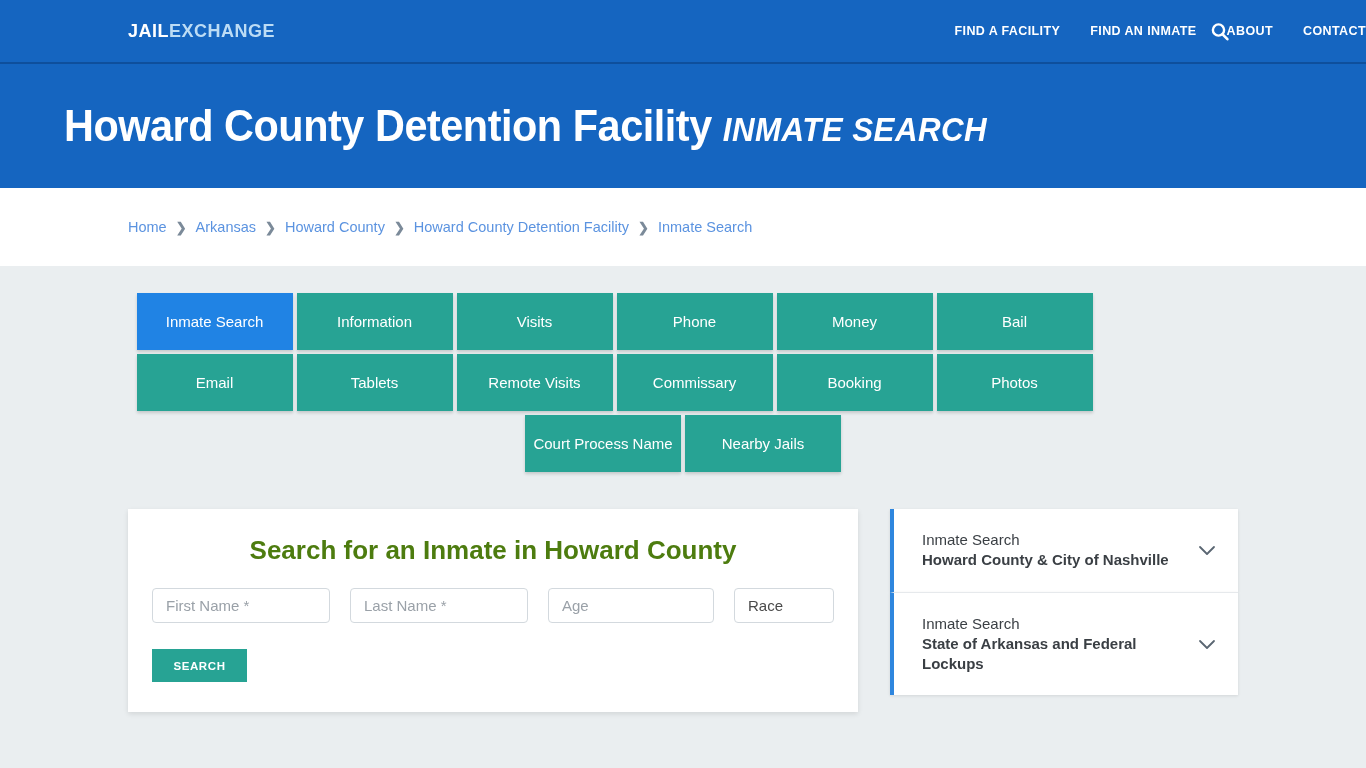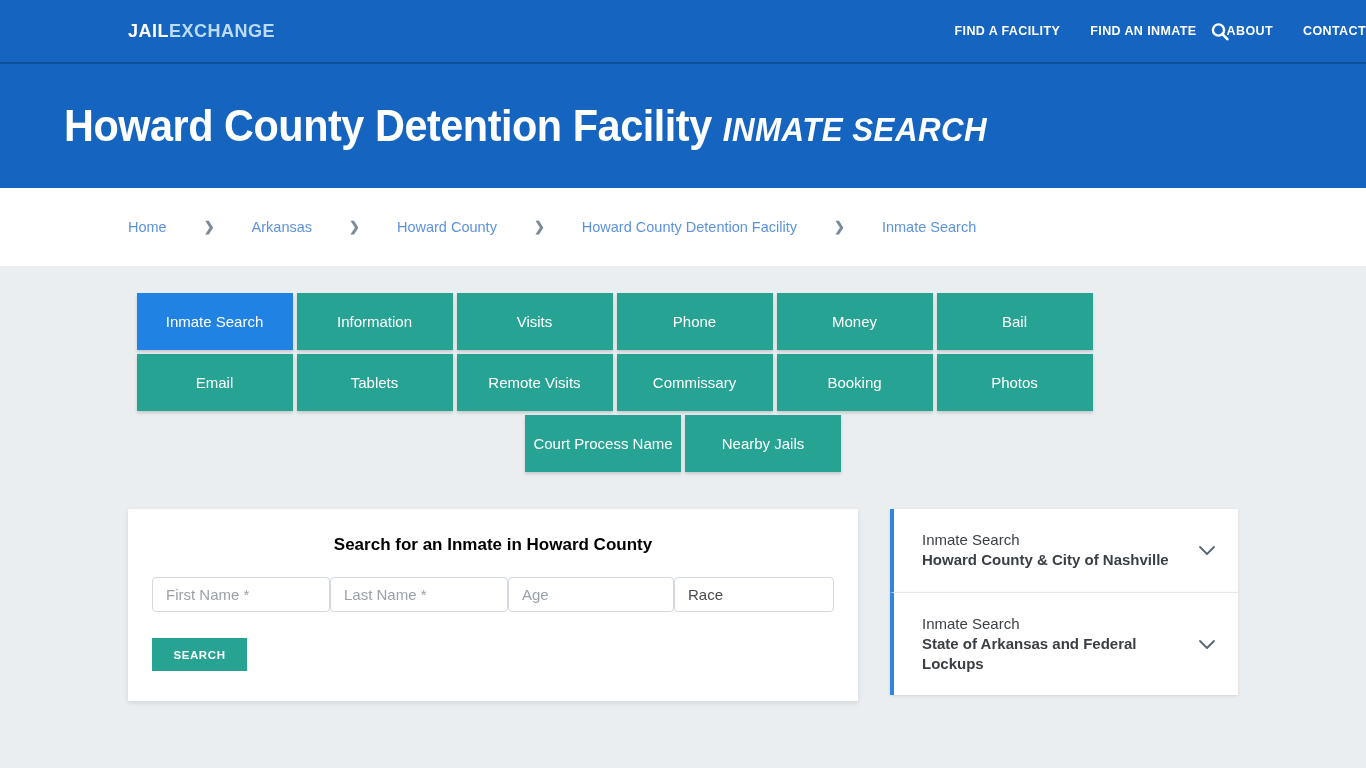--- a/index.html
+++ b/index.html
@@ -85,24 +85,23 @@
   
   .crumbwrap {
     background: #ffffff;
     height: 78px;
     display: flex;
     align-items: center;
     padding-left: 128px;
   }
   .crumb {
     display: flex;
-    align-items: flex-start;
+    align-items: flex-end;
     font-size: 14.5px;
     white-space: nowrap;
-    gap: 28px;
   }
   .crumb a {
     color: #5b93e0;
     text-decoration: none;
   }
   .crumb .sep {
     color: #7b8a99;
     margin: 0 9px;
     font-size: 13px;
     font-weight: bold;
@@ -156,28 +155,29 @@
 
   .leftcol { width: 730px; }
 
   .card {
     background: #ffffff;
     box-shadow: 0 2px 5px rgba(0,0,0,0.10);
     padding: 26px 24px 30px 24px;
   }
   .card h2 {
     text-align: center;
-    font-size: 17px;
-    font-weight: bold;
-    color: #000000;
+    font-size: 26px;
+    font-weight: bold;
+    color: #4d7c0f;
     font-stretch: condensed;
     margin-bottom: 22px;
   }
   .form-row {
     display: flex;
+    gap: 20px;
   }
   .form-row input,
   .form-row select {
     height: 35px;
     border: 1px solid #d3d9de;
     border-radius: 4px;
     padding: 0 13px;
     font-size: 15px;
     font-family: "Liberation Sans", sans-serif;
     color: #4a4a4a;

